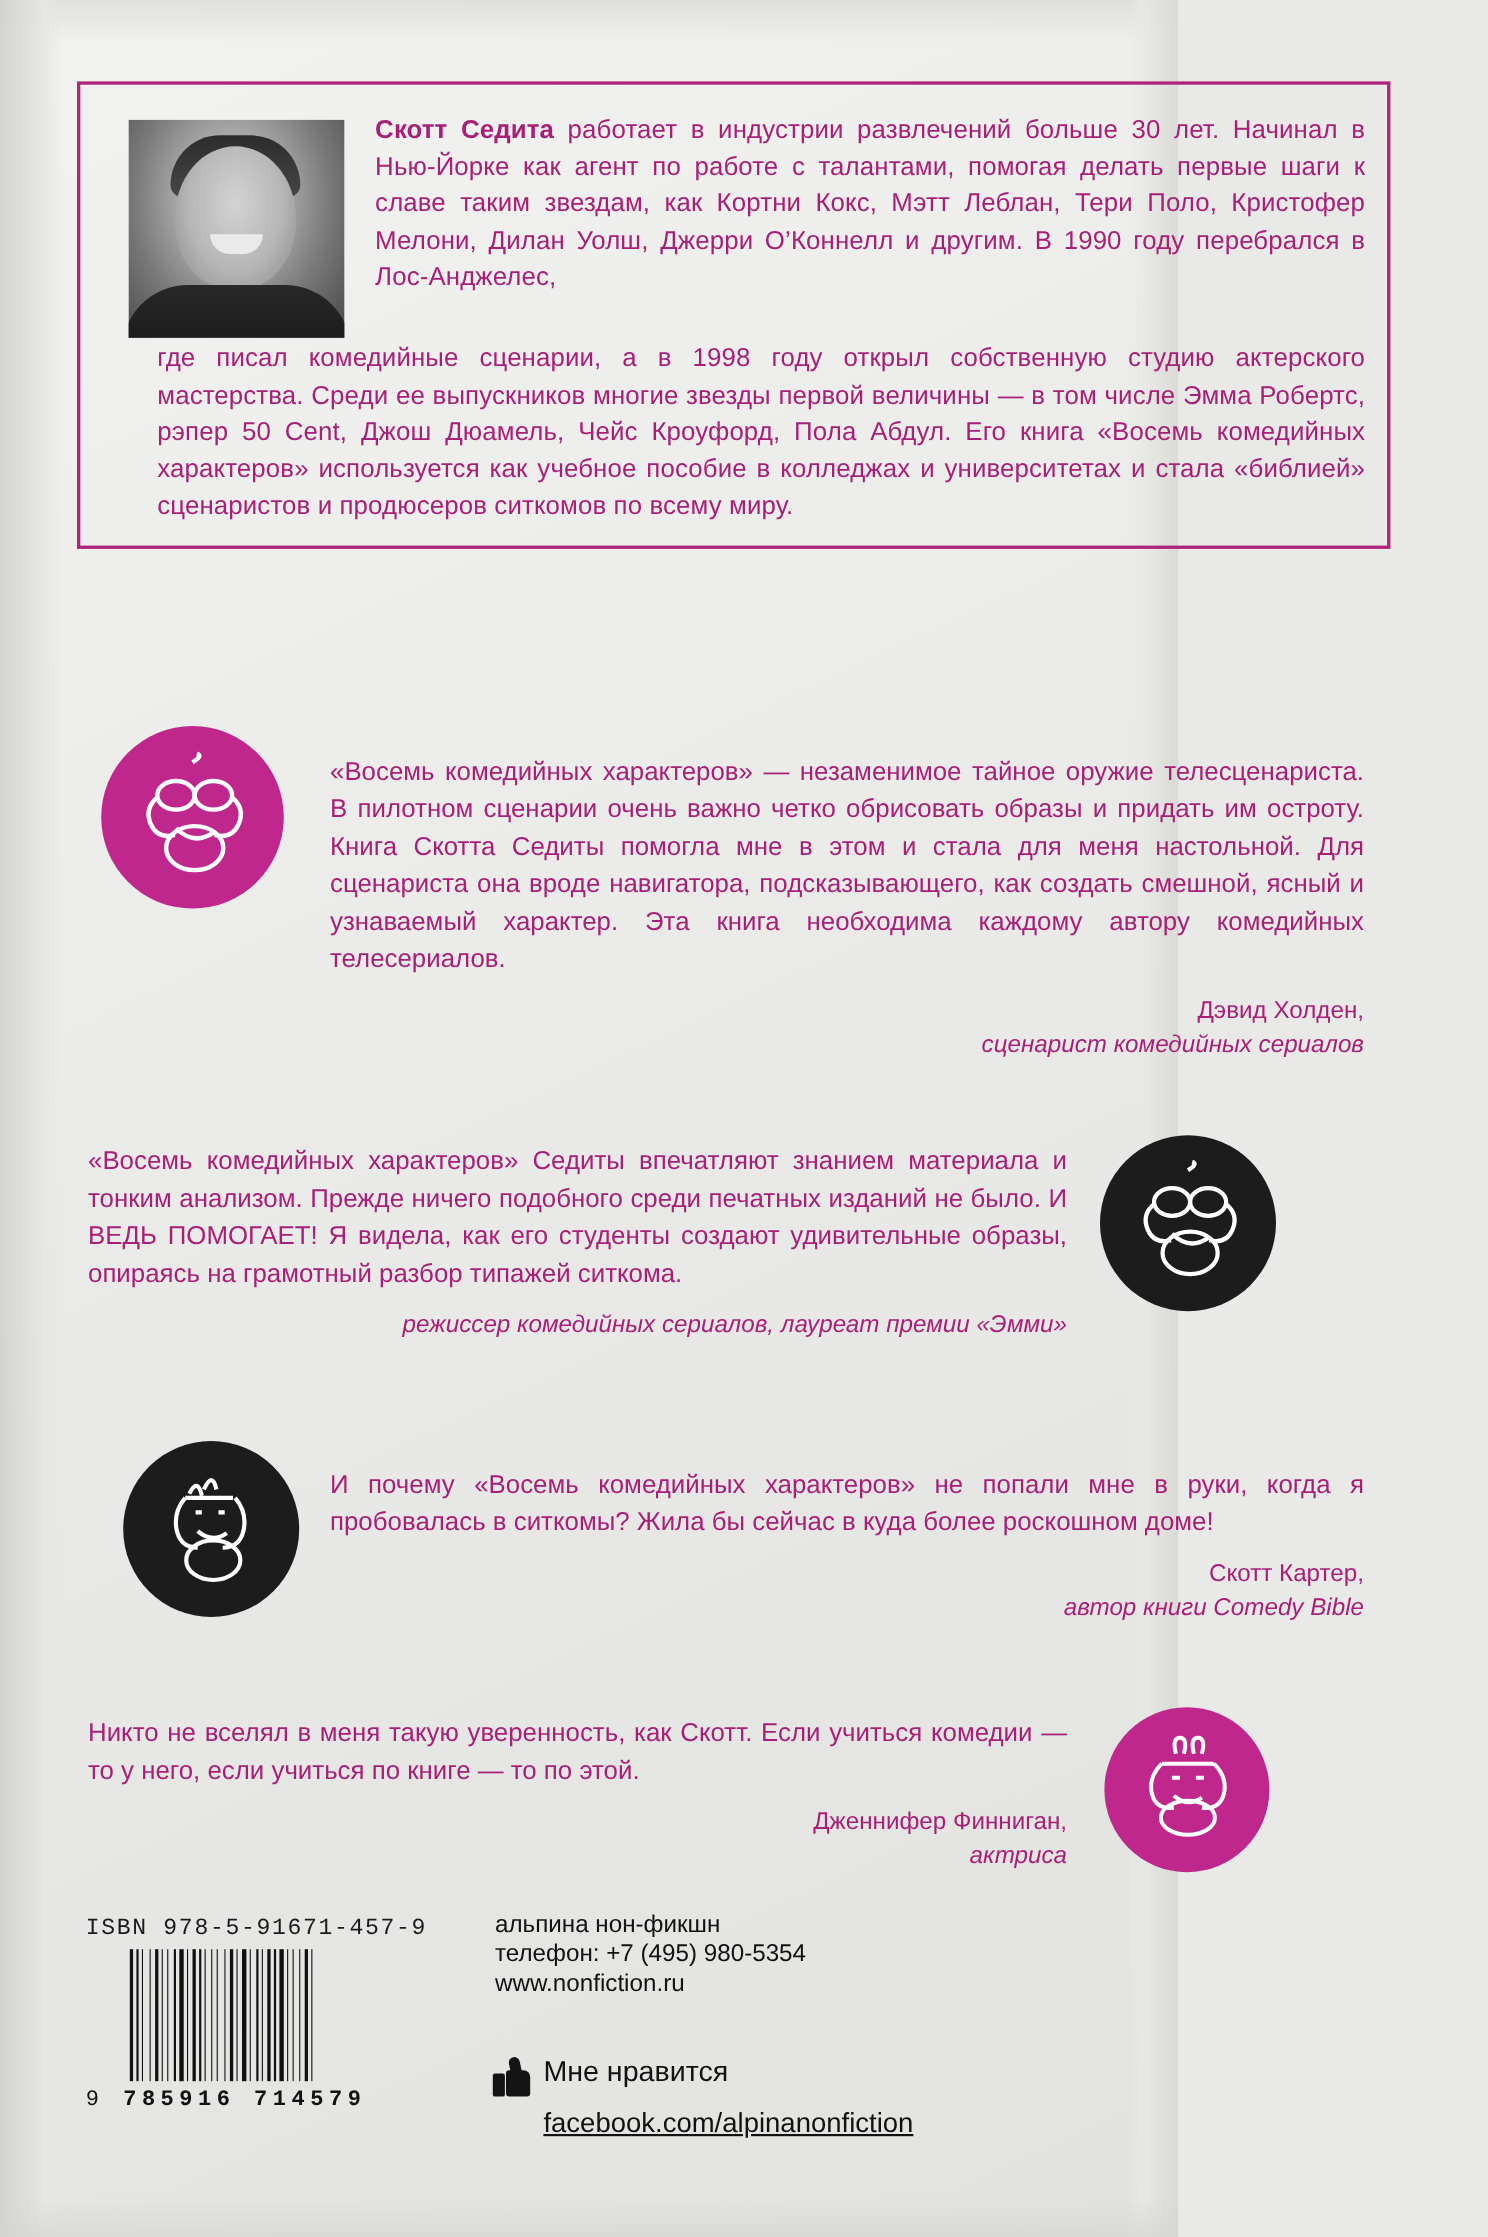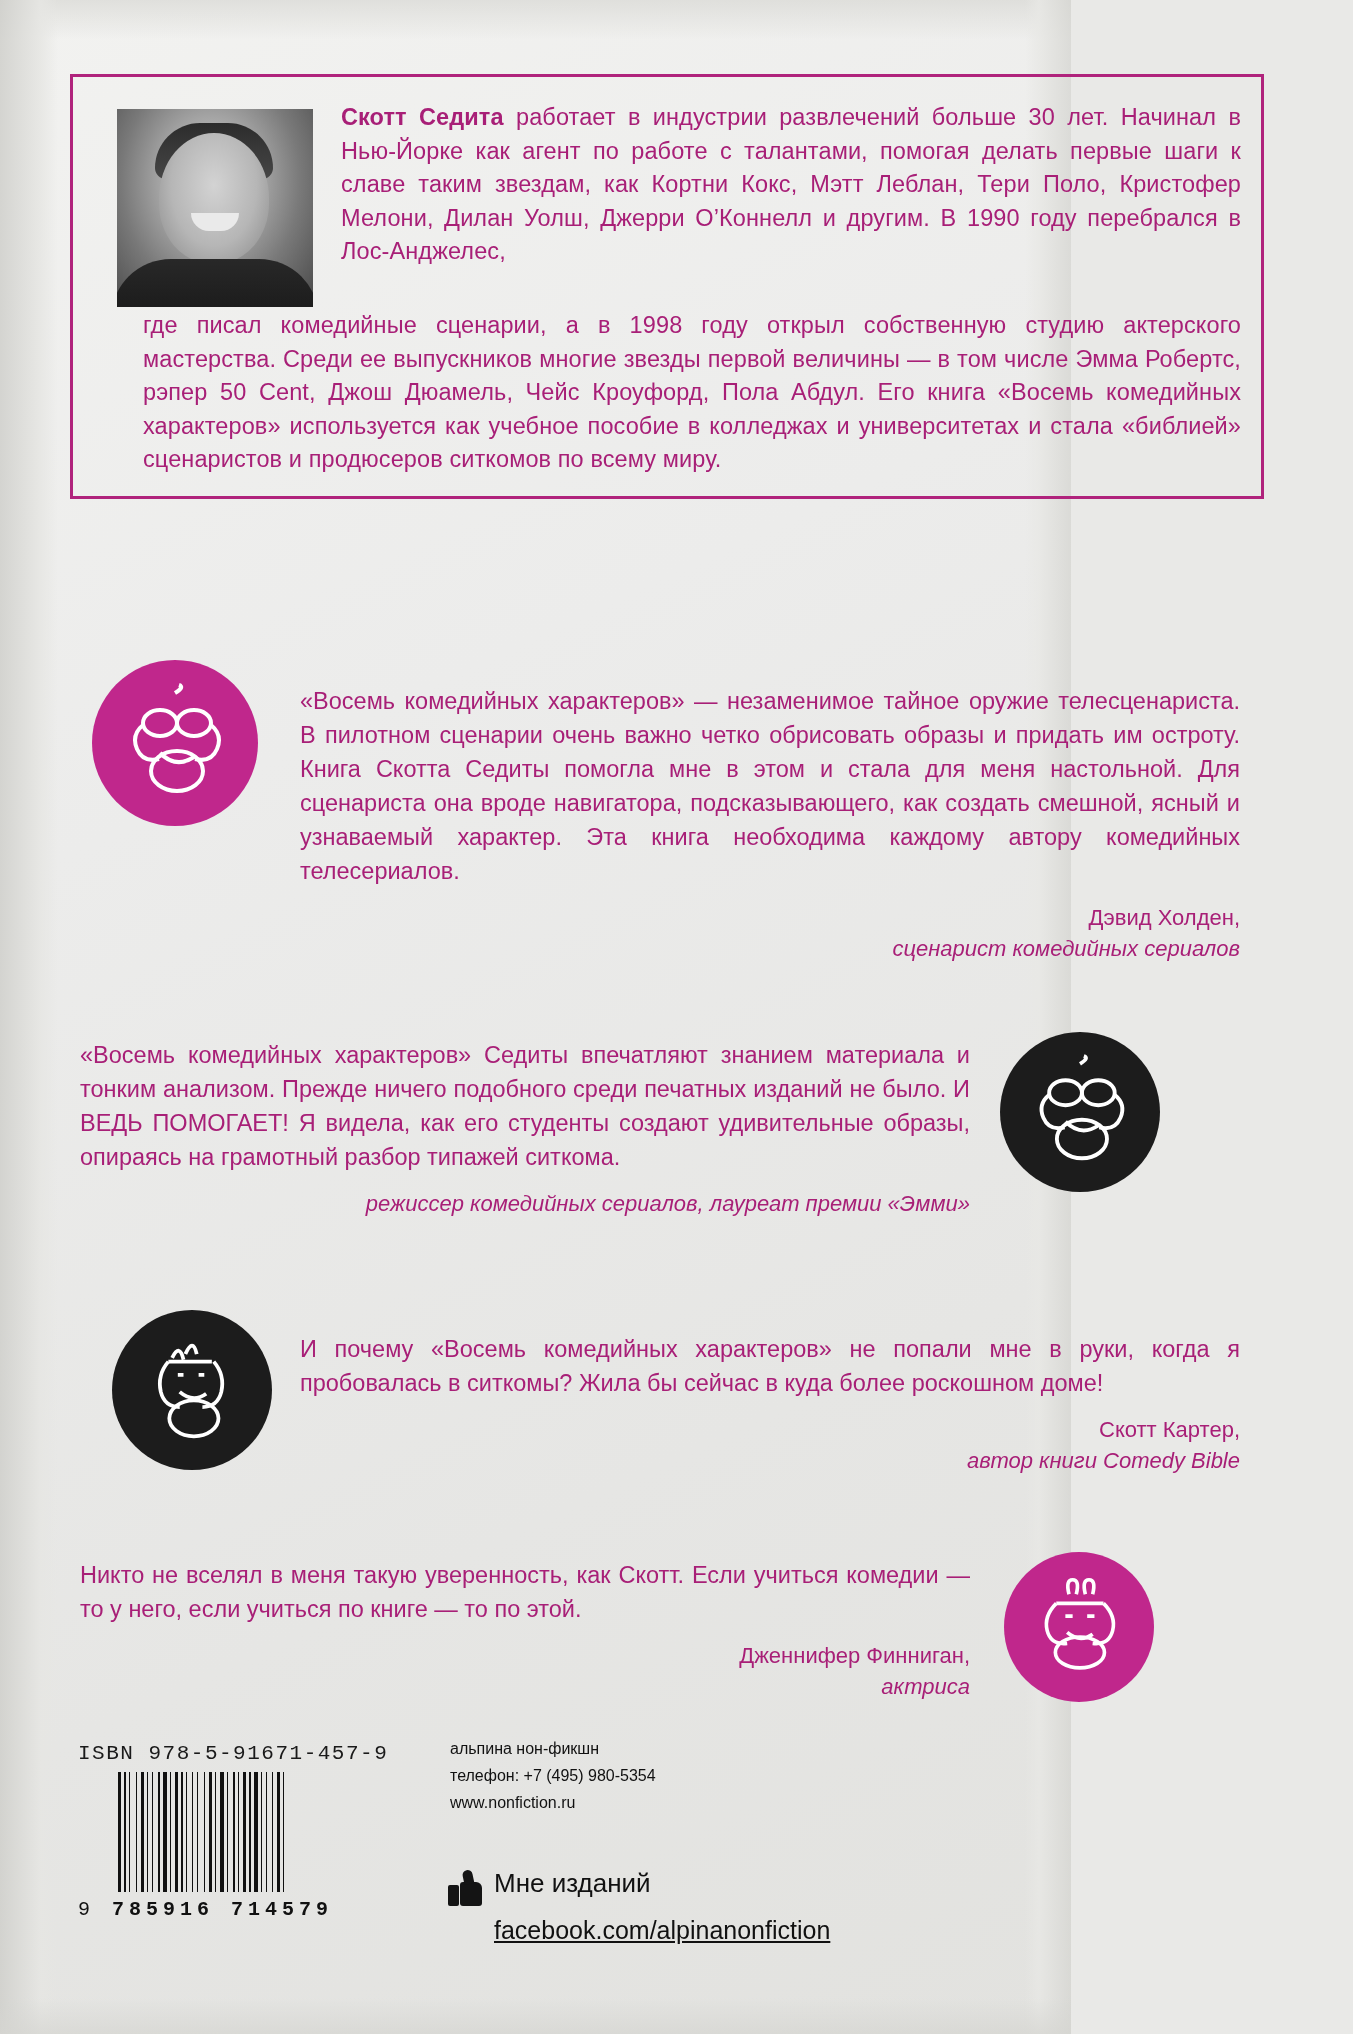--- a/index.html
+++ b/index.html
@@ -195,21 +195,21 @@
     left: 34px;
     top: 0;
     font-weight: bold;
   }
 
   .publisher {
     position: absolute;
     left: 450px;
     top: 1735px;
     color: #111;
-    font-size: 16px;
+    font-size: 22px;
     line-height: 27px;
   }
   .publisher .name { font-weight: normal; }
 
   .fb-block {
     position: absolute;
     left: 448px;
     top: 1868px;
     display: flex;
     align-items: flex-start;
@@ -415,17 +415,17 @@
     <div>www.nonfiction.ru</div>
   </div>
 
   <div class="fb-block">
     <div class="thumb-icon">
       <div class="pad"></div>
       <div class="hand"></div>
       <div class="up"></div>
     </div>
     <div class="fb-texts">
-      <div class="like">Мне изданий</div>
+      <div class="like">Мне нравится</div>
       <div class="url"><u>facebook.com/alpinanonfiction</u></div>
     </div>
   </div>
 </div>
 
 </body></html>

